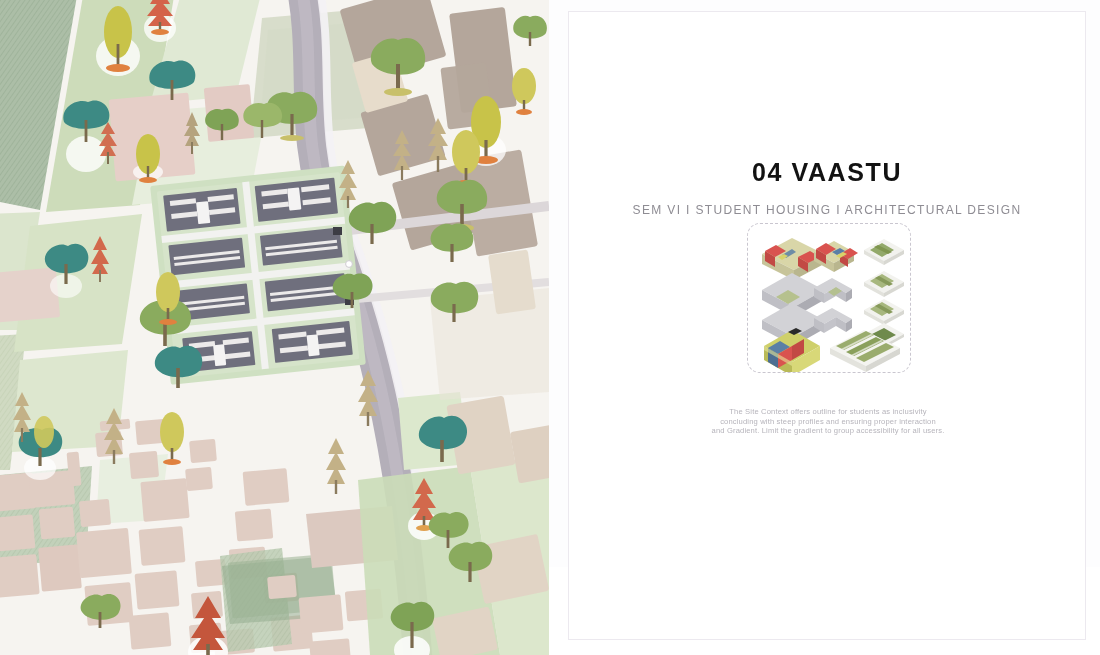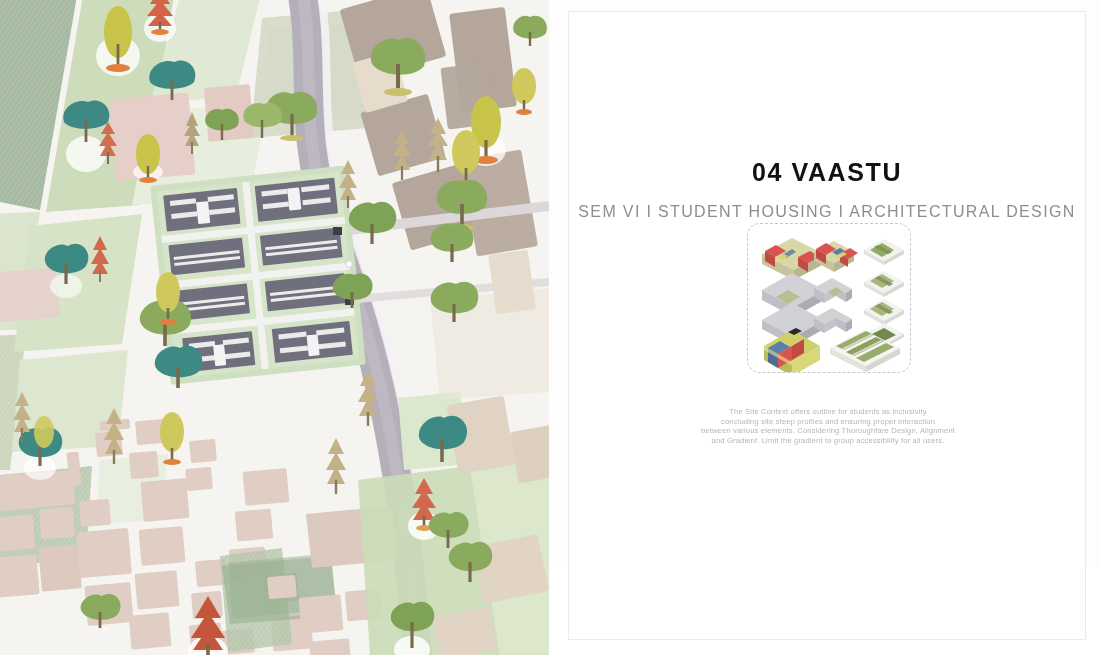--- a/index.html
+++ b/index.html
@@ -21,21 +21,21 @@
   .card{
     position:absolute;left:568px;top:11px;width:518px;height:629px;
     background:#ffffff;border:1px solid #ece9ef;box-sizing:border-box;
   }
   .card-title{
     position:absolute;left:0;right:0;top:146px;text-align:center;
     font-size:25px;font-weight:bold;letter-spacing:1.6px;color:#121212;
   }
   .card-sub{
     position:absolute;left:0;right:0;top:191px;text-align:center;
-    font-size:16px;letter-spacing:1.35px;color:#8e8c93;
+    font-size:12px;letter-spacing:1.35px;color:#8e8c93;
   }
   .dashbox{
     position:absolute;left:178px;top:211px;width:164px;height:150px;
     border:1px dashed #c9c6cf;border-radius:13px;box-sizing:border-box;
     overflow:hidden;
   }
   .card-para{
     position:absolute;left:60px;width:398px;top:395px;text-align:center;
     font-size:7.6px;line-height:9.6px;color:#b6b4bb;letter-spacing:.15px;
   }
@@ -534,18 +534,17 @@
           <polygon points="98,128 128,113 136,117 106,132" fill="#8aa05c"></polygon>
           <polygon points="108,134 138,119 146,123 116,138" fill="#9aac6d"></polygon>
           <polygon points="93,125 123,110 125,111 95,126" fill="#f4f4f0" opacity=".7"></polygon>
           <polygon points="103,131 133,116 135,117 105,132" fill="#f4f4f0" opacity=".7"></polygon>
         </g>
       </svg>
     </div>
 
     <div class="card-para">
       <span>The Site Context offers outline for students as inclusivity</span>
-      <span>concluding site steep profiles and ensuring proper interaction</span>
-      <span>between various elements. Considering Thoroughfare Design, Alignment</span>
+      <span>concluding with steep profiles and ensuring proper interaction</span>
       <span>and Gradient. Limit the gradient to group accessibility for all users.</span>
     </div>
   </div>
 </div>
 
 </body></html>

